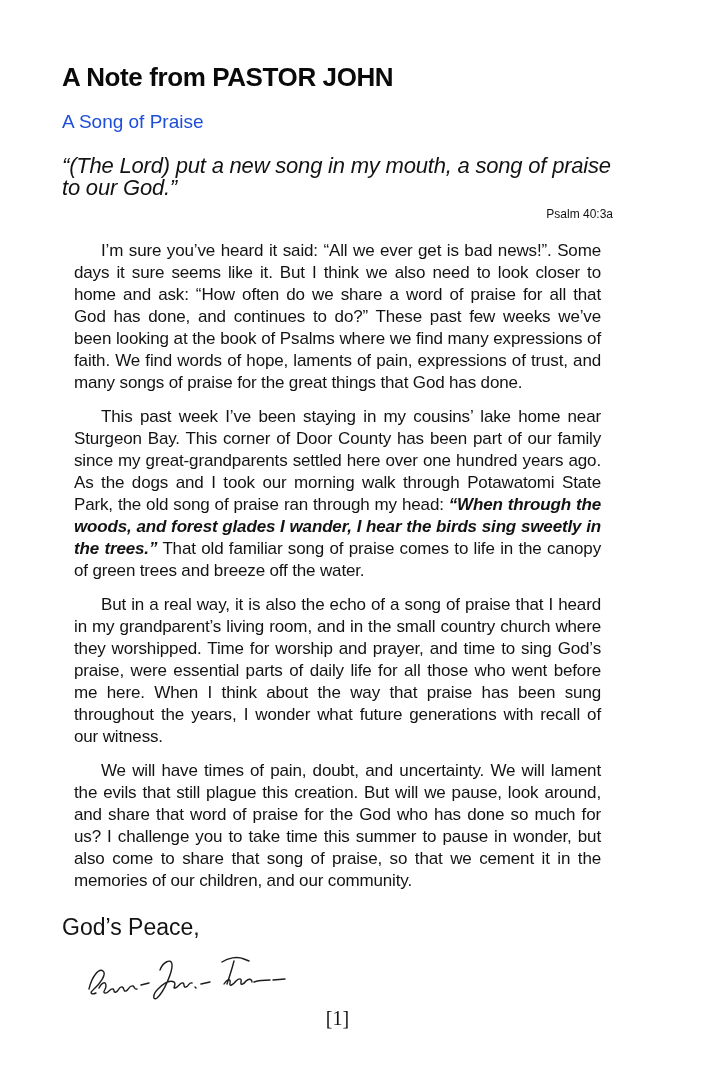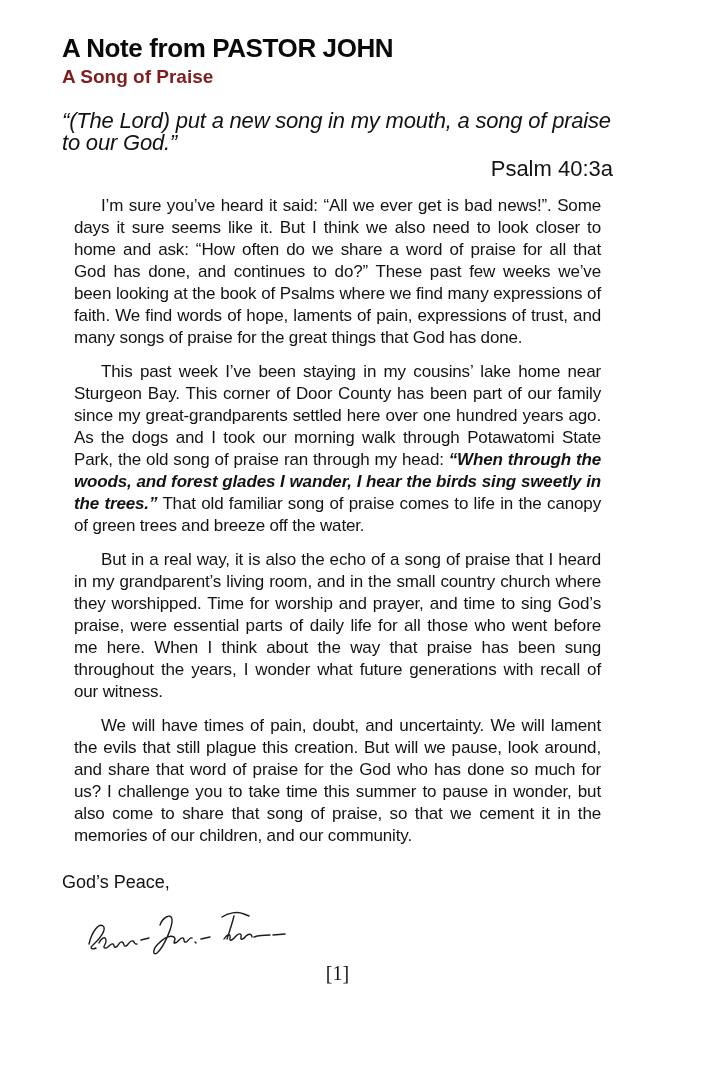--- a/index.html
+++ b/index.html
@@ -7,70 +7,70 @@
     padding: 0;
     background: #ffffff;
   }
   .page {
     position: relative;
     width: 672px;
     height: 1088px;
     box-sizing: border-box;
     background: #ffffff;
     color: #131313;
-    padding: 35px 59px 0 62px;
+    padding: 64px 59px 0 62px;
     font-family: "Liberation Sans", "DejaVu Sans", sans-serif;
     overflow: hidden;
   }
   .title {
     margin: 0;
     font-size: 26px;
     line-height: 1.05;
     font-weight: bold;
     letter-spacing: -0.4px;
     color: #0a0a0a;
   }
   .subtitle {
-    margin: 5px 0 0 0;
+    margin: 21px 0 0 0;
     font-size: 19px;
     line-height: 1.1;
-    font-weight: bold;
-    color: #7f1d1d;
+    font-weight: normal;
+    color: #1d4ed8;
   }
   .epigraph {
     margin: 22px 0 0 0;
     font-size: 22px;
     line-height: 22px;
     font-style: italic;
     letter-spacing: -0.2px;
   }
   .attribution {
     margin: 4px 0 0 0;
-    font-size: 22px;
+    font-size: 12px;
     line-height: 22px;
     text-align: right;
   }
   .body-copy {
     margin: 15px 0 0 0;
   }
   .body-copy p {
     margin: 12px;
     font-size: 17px;
     line-height: 22px;
     letter-spacing: -0.15px;
     text-align: justify;
     text-indent: 27px;
   }
   .hymn {
     font-style: italic;
     font-weight: bold;
   }
   .closing {
     margin: 24px 0 0 0;
-    font-size: 18px;
+    font-size: 23px;
     line-height: 22px;
   }
   .signature {
     margin: 12px 0 0 20px;
     width: 210px;
     height: 54px;
   }
   .signature svg {
     display: block;
     width: 210px;

